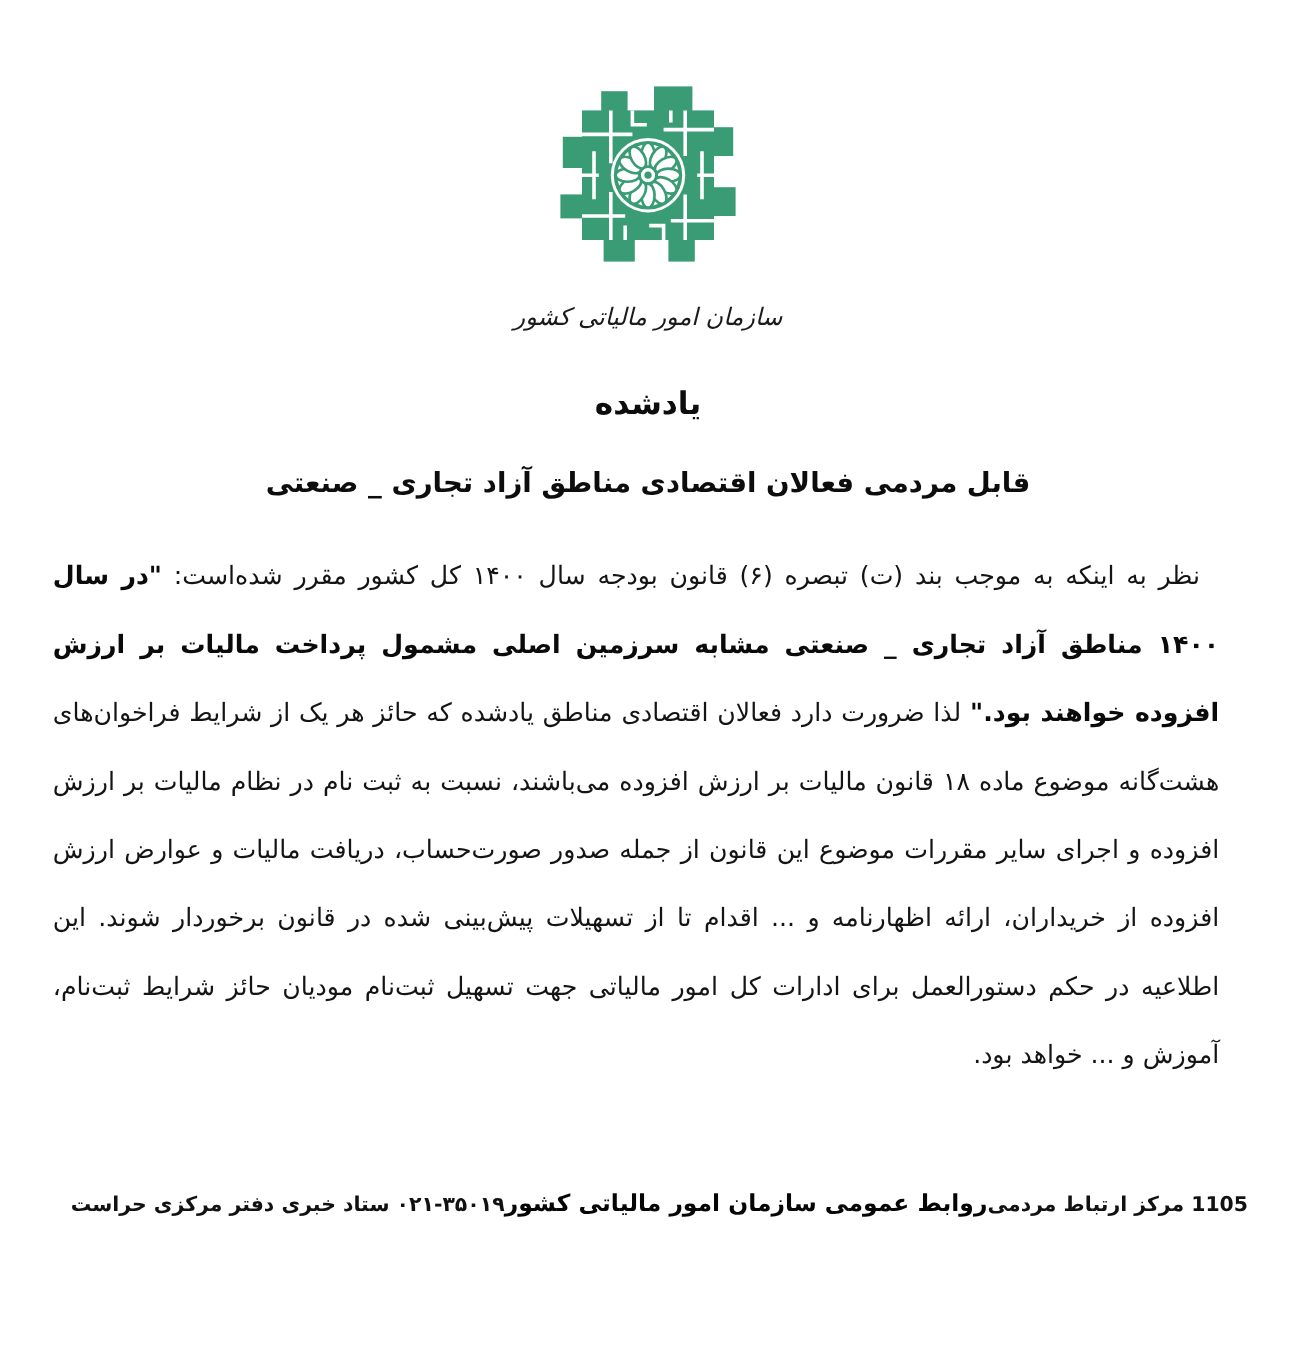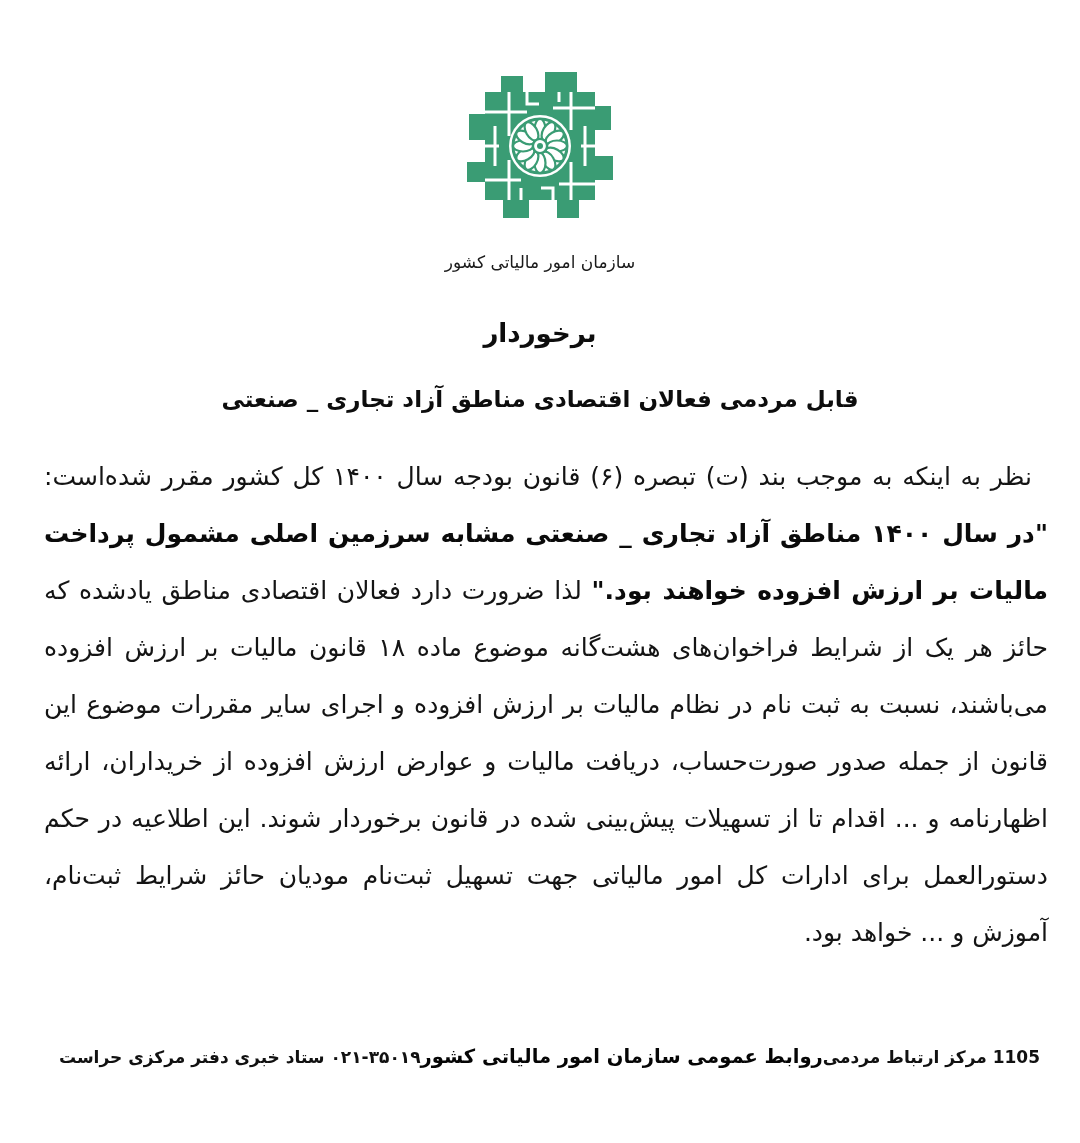--- a/index.html
+++ b/index.html
@@ -10,41 +10,42 @@
     background: #ffffff;
     font-family: "DejaVu Sans", sans-serif;
     direction: rtl;
     color: #111111;
     overflow: hidden;
   }
   .header { padding-top: 68px; text-align: center; }
   .logo-wrap { display: inline-block; line-height: 0; }
   .org-name {
     margin-top: 24px;
-    font-size: 17px;
+    font-size: 20px;
     letter-spacing: 0.5px;
     color: #1a1a1a;
+    font-style: italic;
   }
   .notice-title {
     margin: 46px 0 0 0;
     text-align: center;
     font-size: 26px;
     font-weight: bold;
     color: #0d0d0d;
   }
   .notice-subtitle {
     margin: 38px 0 0 0;
     text-align: center;
     font-size: 23px;
     font-weight: bold;
     color: #0d0d0d;
   }
   .body-text {
-    margin: 36px 32px 0 44px;
-    font-size: 25px;
+    margin: 36px 64px 0 44px;
+    font-size: 21px;
     line-height: 57px;
     text-align: justify;
     text-indent: 16px;
     color: #141414;
   }
   .body-text .bold-seg { font-weight: bold; color: #0a0a0a; }
   .footer {
     display: flex;
     justify-content: space-between;
     align-items: baseline;
@@ -132,21 +133,21 @@
               <ellipse cx="75" cy="61" rx="5.5" ry="10"></ellipse>
             </g>
         </g>
         <circle cx="75" cy="78" r="7" fill="#ffffff" stroke="#3a9c74" stroke-width="2.2"></circle>
         <circle cx="75" cy="78" r="3" fill="#3a9c74"></circle>
       </svg>
     </span>
     <div class="org-name">سازمان امور مالیاتی کشور</div>
   </div>
 
-  <h1 class="notice-title">برخوردار</h1>
+  <h1 class="notice-title">یادشده</h1>
 
   <h2 class="notice-subtitle">قابل مردمی فعالان اقتصادی مناطق آزاد تجاری _ صنعتی</h2>
 
   <p class="body-text"><span>نظر به اینکه به موجب بند (ت) تبصره (۶) قانون بودجه سال ۱۴۰۰ کل کشور مقرر شده‌است: </span><span class="bold-seg">"در سال ۱۴۰۰ مناطق آزاد تجاری _ صنعتی مشابه سرزمین اصلی مشمول پرداخت مالیات بر ارزش افزوده خواهند بود."</span><span> لذا ضرورت دارد فعالان اقتصادی مناطق یادشده که حائز هر یک از شرایط فراخوان‌های هشت‌گانه موضوع ماده ۱۸ قانون مالیات بر ارزش افزوده می‌باشند، نسبت به ثبت نام در نظام مالیات بر ارزش افزوده و اجرای سایر مقررات موضوع این قانون از جمله صدور صورت‌حساب، دریافت مالیات و عوارض ارزش افزوده از خریداران، ارائه اظهارنامه و ... اقدام تا از تسهیلات پیش‌بینی شده در قانون برخوردار شوند. این اطلاعیه در حکم دستورالعمل برای ادارات کل امور مالیاتی جهت تسهیل ثبت‌نام مودیان حائز شرایط ثبت‌نام، آموزش و ... خواهد بود.</span></p>
 
   <div class="footer">
     <div class="footer-side">1105 مرکز ارتباط مردمی</div>
     <div class="footer-center">روابط عمومی سازمان امور مالیاتی کشور</div>
     <div class="footer-side">۰۲۱-۳۵۰۱۹ ستاد خبری دفتر مرکزی حراست</div>
   </div>

